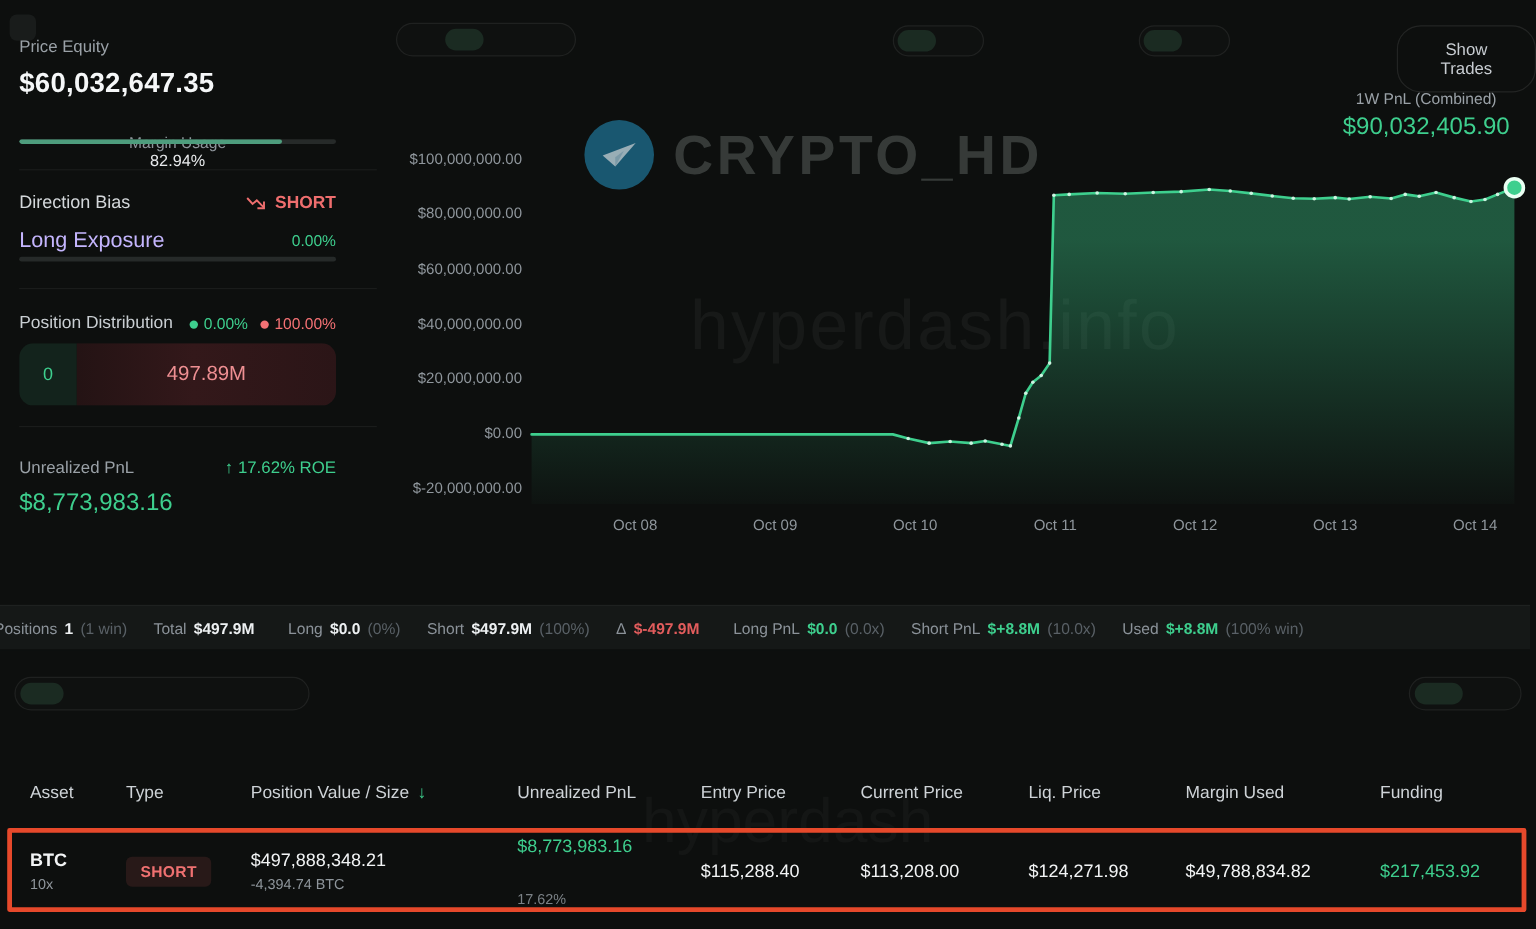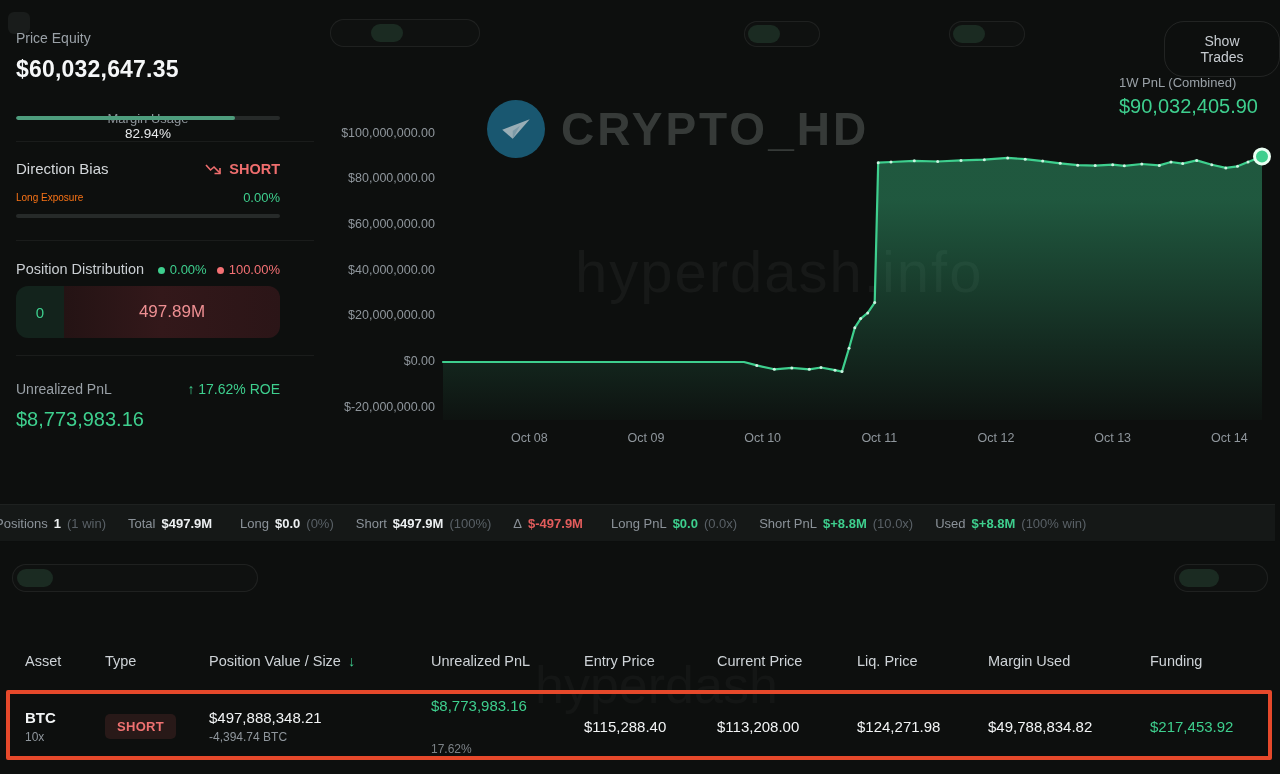--- a/index.html
+++ b/index.html
@@ -22,21 +22,21 @@
   #dist-short{flex:1;background:linear-gradient(90deg,#241314,#33181a 45%,#2b1517);color:#ee8f92;display:flex;align-items:center;justify-content:center;font-size:17px;}
 
   
   .pill-group{position:absolute;display:flex;align-items:center;gap:4px;padding:4px;
     border:1px solid rgba(255,255,255,0.07);border-radius:22px;background:rgba(255,255,255,0.012);}
   .seg{padding:9px 16px;border-radius:17px;font-size:14px;color:#c7ccd1;background:transparent;
     border:none;font-family:inherit;cursor:pointer;white-space:nowrap;}
   .seg.active{background:#1b2b22;color:#4fd391;}
   #show-trades{position:absolute;left:1164px;top:21px;padding:11px 20px;border:1px solid rgba(255,255,255,0.09);
     border-radius:20px;background:transparent;color:#c7ccd1;font-size:14px;font-family:inherit;cursor:pointer;}
-  #pnl-summary{position:absolute;right:22px;top:75px;text-align:left;z-index:3;}
+  #pnl-summary{position:absolute;right:22px;top:75px;text-align:center;z-index:3;}
   #pnl-summary .lbl{font-size:13px;color:#9aa1a7;}
   #pnl-summary .val{font-size:20px;color:#3ecf8e;margin-top:5px;font-weight:500;}
 
   
   #chart-area{position:absolute;left:320px;top:60px;width:960px;height:400px;z-index:2;}
   .y-label{position:absolute;left:0;width:115px;text-align:right;font-size:12.5px;color:#8f969c;}
   .x-label{position:absolute;top:371px;width:70px;text-align:center;font-size:12.5px;color:#8f969c;}
 
   
   #wm-brand{position:absolute;left:487px;top:100px;display:flex;align-items:center;gap:16px;z-index:1;}
@@ -98,21 +98,21 @@
     <span style="font-size:15px;color:#d4d8db;">Direction Bias</span>
     <span class="red" style="font-size:14.5px;font-weight:600;display:flex;align-items:center;gap:6px;">
       <svg width="18" height="14" viewBox="0 0 18 14">
         <path d="M1 3 l4.5 5 l3.5 -3 l6 6" stroke="#ef6e6e" stroke-width="1.6" fill="none"></path>
         <path d="M15 6 v5.5 h-5.5" stroke="#ef6e6e" stroke-width="1.6" fill="none"></path>
       </svg>
       <span>SHORT</span>
     </span>
   </div>
   <div class="abs row-between" style="top:190px;">
-    <span style="font-size:10px;color:#f97316;text-align:right;">Long Exposure</span>
+    <span style="font-size:18px;color:#c4b5fd;text-align:right;">Long Exposure</span>
     <span class="greent" style="font-size:13px;">0.00%</span>
   </div>
   <div class="abs bar-track" style="top:214px;"></div>
 
   <div class="divider" style="top:240px;"></div>
 
   <div class="abs row-between" style="top:261px;">
     <span style="font-size:14.5px;color:#c9ced2;text-align:right;">Position Distribution</span>
     <span style="font-size:13px;display:flex;gap:10px;align-items:center;">
       <span class="greent"><span class="dot" style="background:#3ecf8e;"></span><span>0.00%</span></span>

